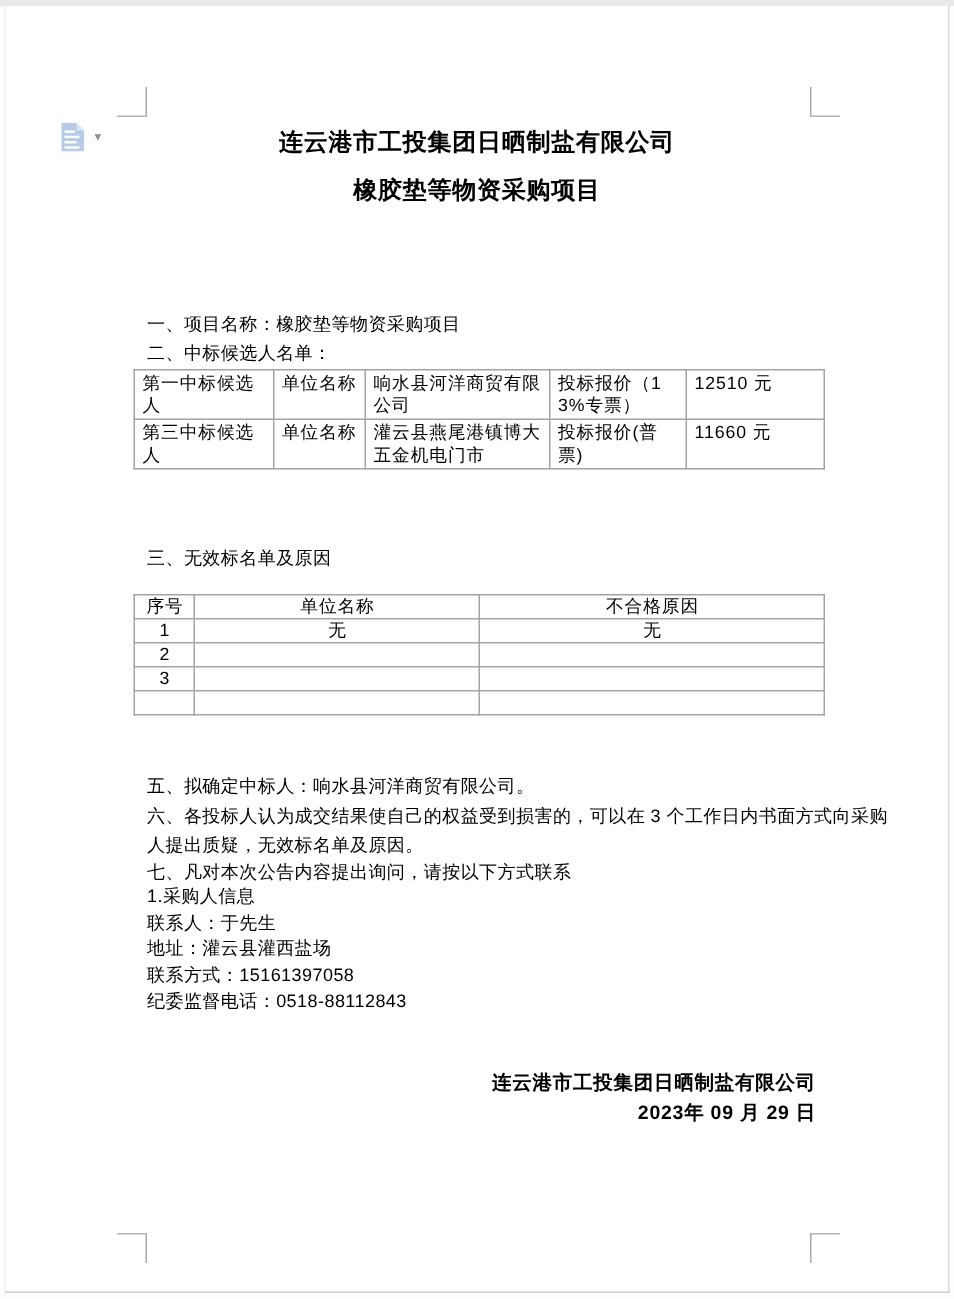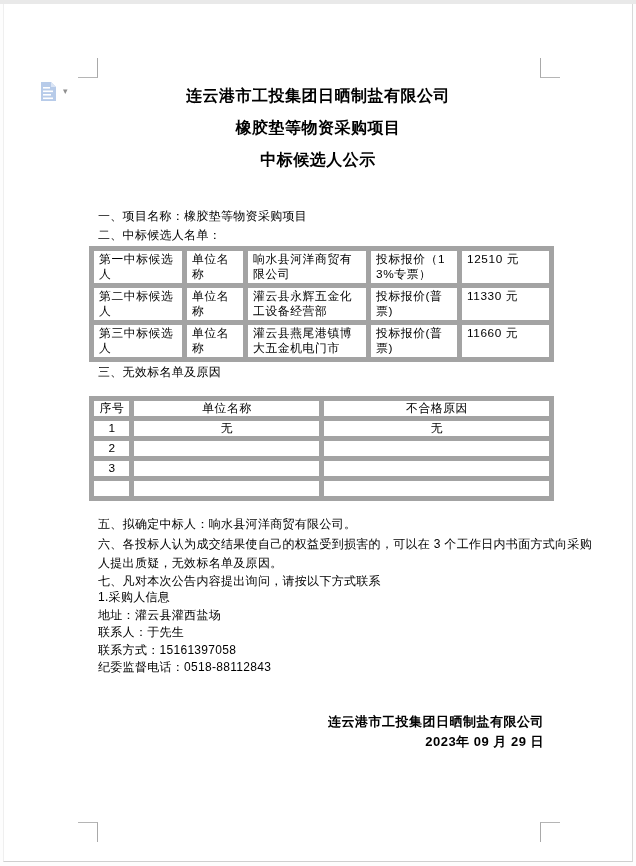--- a/index.html
+++ b/index.html
@@ -40,21 +40,21 @@
   .p1{top:204px;}
   .p2{top:223px;}
   .p3{top:360px;}
   .p5{top:512px;}
   .p6{top:531px;line-height:18.5px;}
   .p7{top:569px;}
   .purchaser{position:absolute;left:94px;top:585px;line-height:17.6px;white-space:nowrap;}
 
   
   table{border-collapse:collapse;table-layout:fixed;position:absolute;left:85px;}
-  td{border:5px solid #a3a3a3;vertical-align:top;padding:1px 4px 0 5px;
+  td{border:1px solid #a3a3a3;vertical-align:top;padding:1px 4px 0 5px;
      font-size:11.8px;line-height:15.2px;letter-spacing:0.6px;
      word-break:break-all;overflow:hidden;}
   .tbl-candidates{top:242px;width:460px;}
   .tbl-candidates td{height:31px;}
   .tbl-invalid{top:392px;width:460px;}
   .tbl-invalid td{height:14px;line-height:13.5px;text-align:center;}
 
   .signature{position:absolute;right:88px;top:708px;text-align:right;font-weight:bold;font-size:13px;line-height:19.5px;letter-spacing:0.5px;white-space:nowrap;}
 </style>
 </head>
@@ -80,48 +80,40 @@
           <rect x="3" y="12" width="8" height="1.6" fill="#ffffff"></rect>
           <rect x="3" y="15.5" width="10" height="1.6" fill="#ffffff"></rect>
         </svg>
       </span>
       <span class="paste-arrow">▾</span>
     </div>
 
     <div class="titles">
       <div>连云港市工投集团日晒制盐有限公司</div>
       <div>橡胶垫等物资采购项目</div>
-      <div>中标候选人公示</div>
     </div>
 
     <div class="para bodytext p1">一、项目名称：橡胶垫等物资采购项目</div>
     <div class="para bodytext p2">二、中标候选人名单：</div>
 
     <table class="tbl-candidates">
       <colgroup>
         <col style="width:93px">
           <col style="width:61px">
           <col style="width:123px">
           <col style="width:91px">
           <col style="width:92px">
       </colgroup>
       <tbody>
         <tr>
           <td>第一中标候选人</td>
           <td>单位名称</td>
           <td>响水县河洋商贸有限公司</td>
           <td>投标报价（13%专票）</td>
           <td>12510 元</td>
-        </tr>
-        <tr>
-          <td>第二中标候选人</td>
-          <td>单位名称</td>
-          <td>灌云县永辉五金化工设备经营部</td>
-          <td>投标报价(普票)</td>
-          <td>11330 元</td>
         </tr>
         <tr>
           <td>第三中标候选人</td>
           <td>单位名称</td>
           <td>灌云县燕尾港镇博大五金机电门市</td>
           <td>投标报价(普票)</td>
           <td>11660 元</td>
         </tr>
       </tbody>
     </table>
@@ -167,22 +159,22 @@
 
     <div class="para bodytext p6">
       <div>六、各投标人认为成交结果使自己的权益受到损害的，可以在 3 个工作日内书面方式向采购</div>
       <div>人提出质疑，无效标名单及原因。</div>
     </div>
 
     <div class="para bodytext p7">七、凡对本次公告内容提出询问，请按以下方式联系</div>
 
     <div class="purchaser bodytext">
       <div>1.采购人信息</div>
+      <div>联系人：于先生</div>
       <div>地址：灌云县灌西盐场</div>
-      <div>联系人：于先生</div>
       <div>联系方式：15161397058</div>
       <div>纪委监督电话：0518-88112843</div>
     </div>
 
     <div class="signature">
       <div>连云港市工投集团日晒制盐有限公司</div>
       <div>2023年 09 月 29 日</div>
     </div>
 
   </div>

